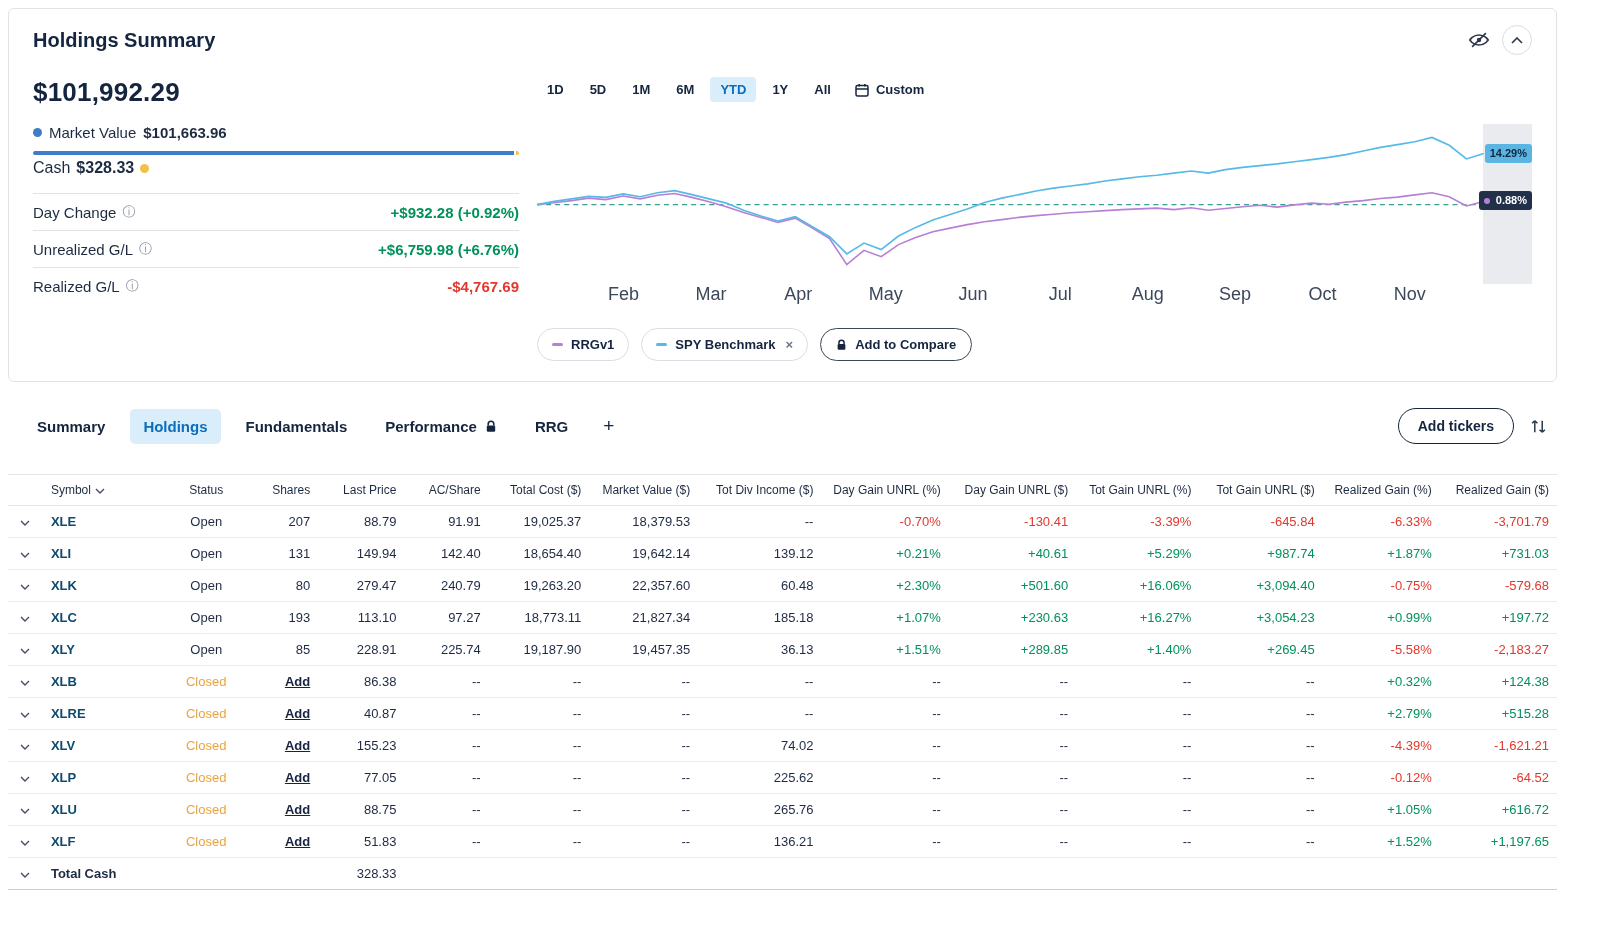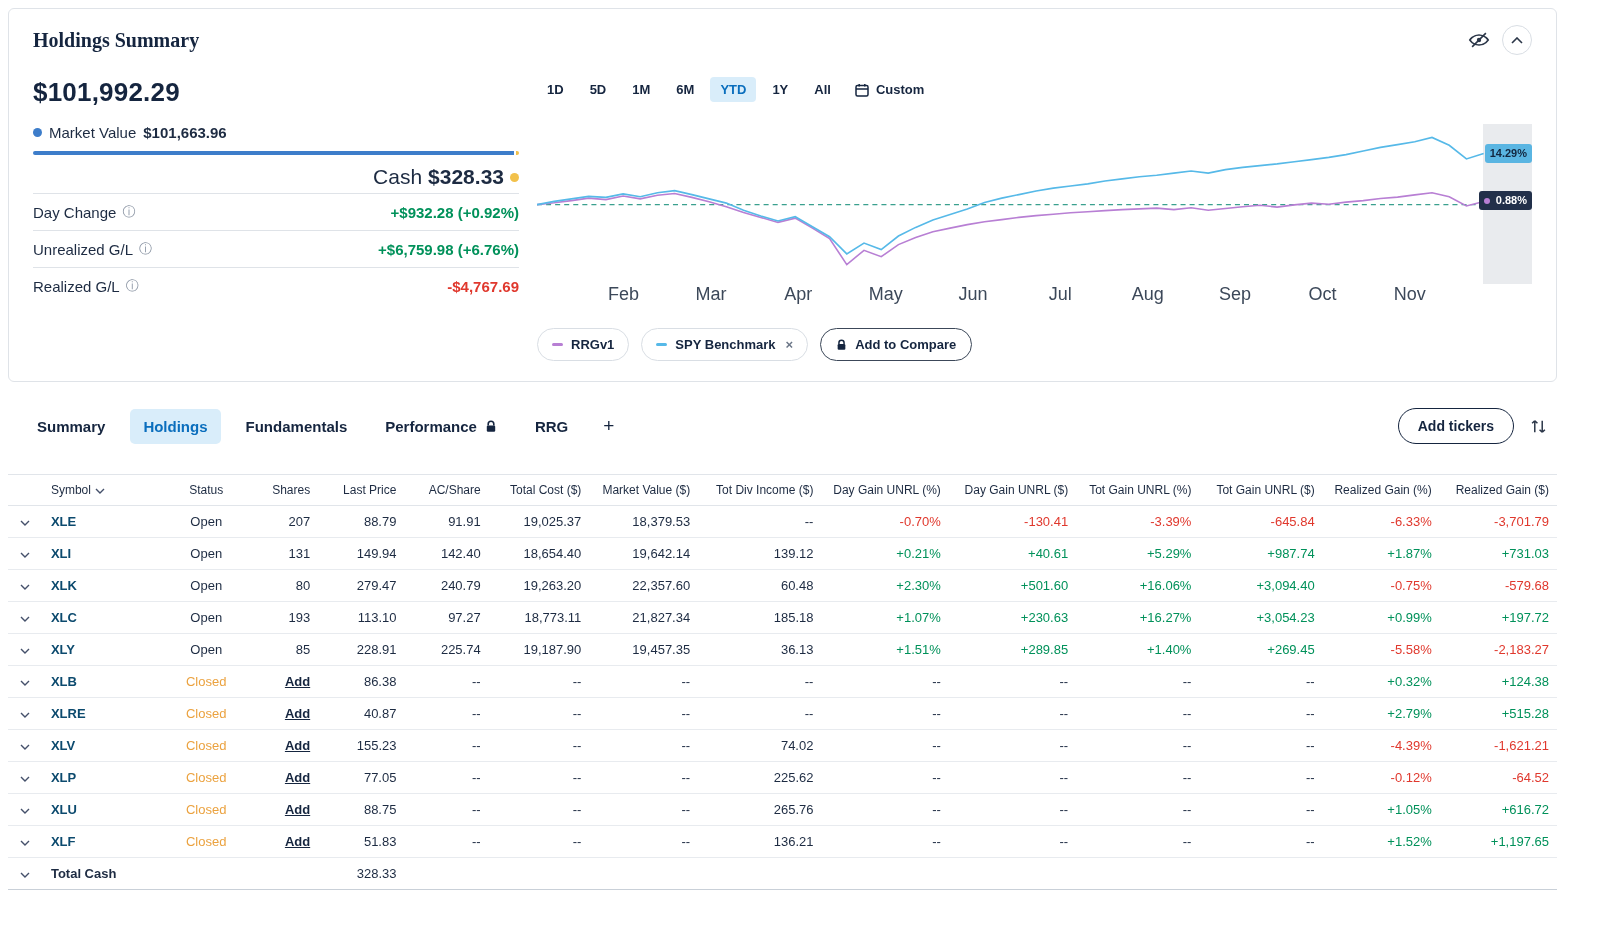--- a/index.html
+++ b/index.html
@@ -3,40 +3,40 @@
 <meta charset="utf-8">
 <style>
   * { box-sizing: border-box; margin: 0; padding: 0; }
   html, body { width: 1614px; height: 940px; background: #fff; overflow: hidden; }
   body { font-family: "Liberation Sans", sans-serif; color: #1d2b42; }
   button { font-family: inherit; background: none; border: none; cursor: pointer; color: inherit; }
   .page { width: 1549px; margin: 8px 0 0 8px; }
 
   
   .card { border: 1px solid #dfe3e8; border-radius: 6px; padding: 16px 24px 20px 24px; }
-  .card-head { display: flex; justify-content: space-between; align-items: center; font-family: Liberation Serif, serif; }
+  .card-head { display: flex; justify-content: space-between; align-items: center; }
   .card-title { font-size: 20px; font-weight: 700; color: #15253f; }
   .head-actions { display: flex; align-items: center; gap: 12px; }
   .icon-btn { display: flex; align-items: center; justify-content: center; }
   .circle-btn { width: 30px; height: 30px; border: 1px solid #d9dee4; border-radius: 50%; background: #fff; }
 
   .card-body { display: flex; margin-top: 22px; }
   .left-panel { width: 486px; flex: none; }
   .total-value { font-size: 26px; font-weight: 700; color: #15253f; letter-spacing: 0.2px; }
   .mv-row { display: flex; align-items: center; gap: 7px; margin-top: 16px; font-size: 15px; }
   .dot { width: 9px; height: 9px; border-radius: 50%; display: inline-block; }
   .dot.blue { background: #3d7dca; }
   .dot.yellow { background: #f2c14b; }
   .dot.purple { background: #b87fd4; width: 6px; height: 6px; }
   .mv-value, .cash-value, .stat-value { font-weight: 700; }
   .alloc-bar { display: flex; height: 4px; margin-top: 10px; border-radius: 2px; overflow: hidden; gap: 2px; }
   .bar-mv { background: #3d7dca; flex: 1; }
   .bar-cash { background: #f2c14b; width: 3px; }
-  .cash-row { display: flex; justify-content: flex-end; align-items: center; gap: 6px; margin-top: 10px; font-size: 21px; }
-  .stat-rows { margin-top: 4px; }
+  .cash-row { display: flex; align-items: center; gap: 6px; margin-top: 4px; font-size: 16px; }
+  .stat-rows { margin-top: 16px; }
   .stat-row { display: flex; justify-content: space-between; align-items: center; padding: 9px 0; border-top: 1px solid #dfe3e8; font-size: 15px; }
   .stat-label { display: flex; align-items: center; gap: 6px; }
   .info-icon { color: #8a94a3; font-size: 13px; }
   .pos { color: #00915a; }
   .neg { color: #e0382d; }
 
   
   .chart-panel { flex: 1; margin-left: 18px; }
   .range-row { display: flex; align-items: center; font-size: 13px; }
   .ranges { display: flex; align-items: center; gap: 6px; }

